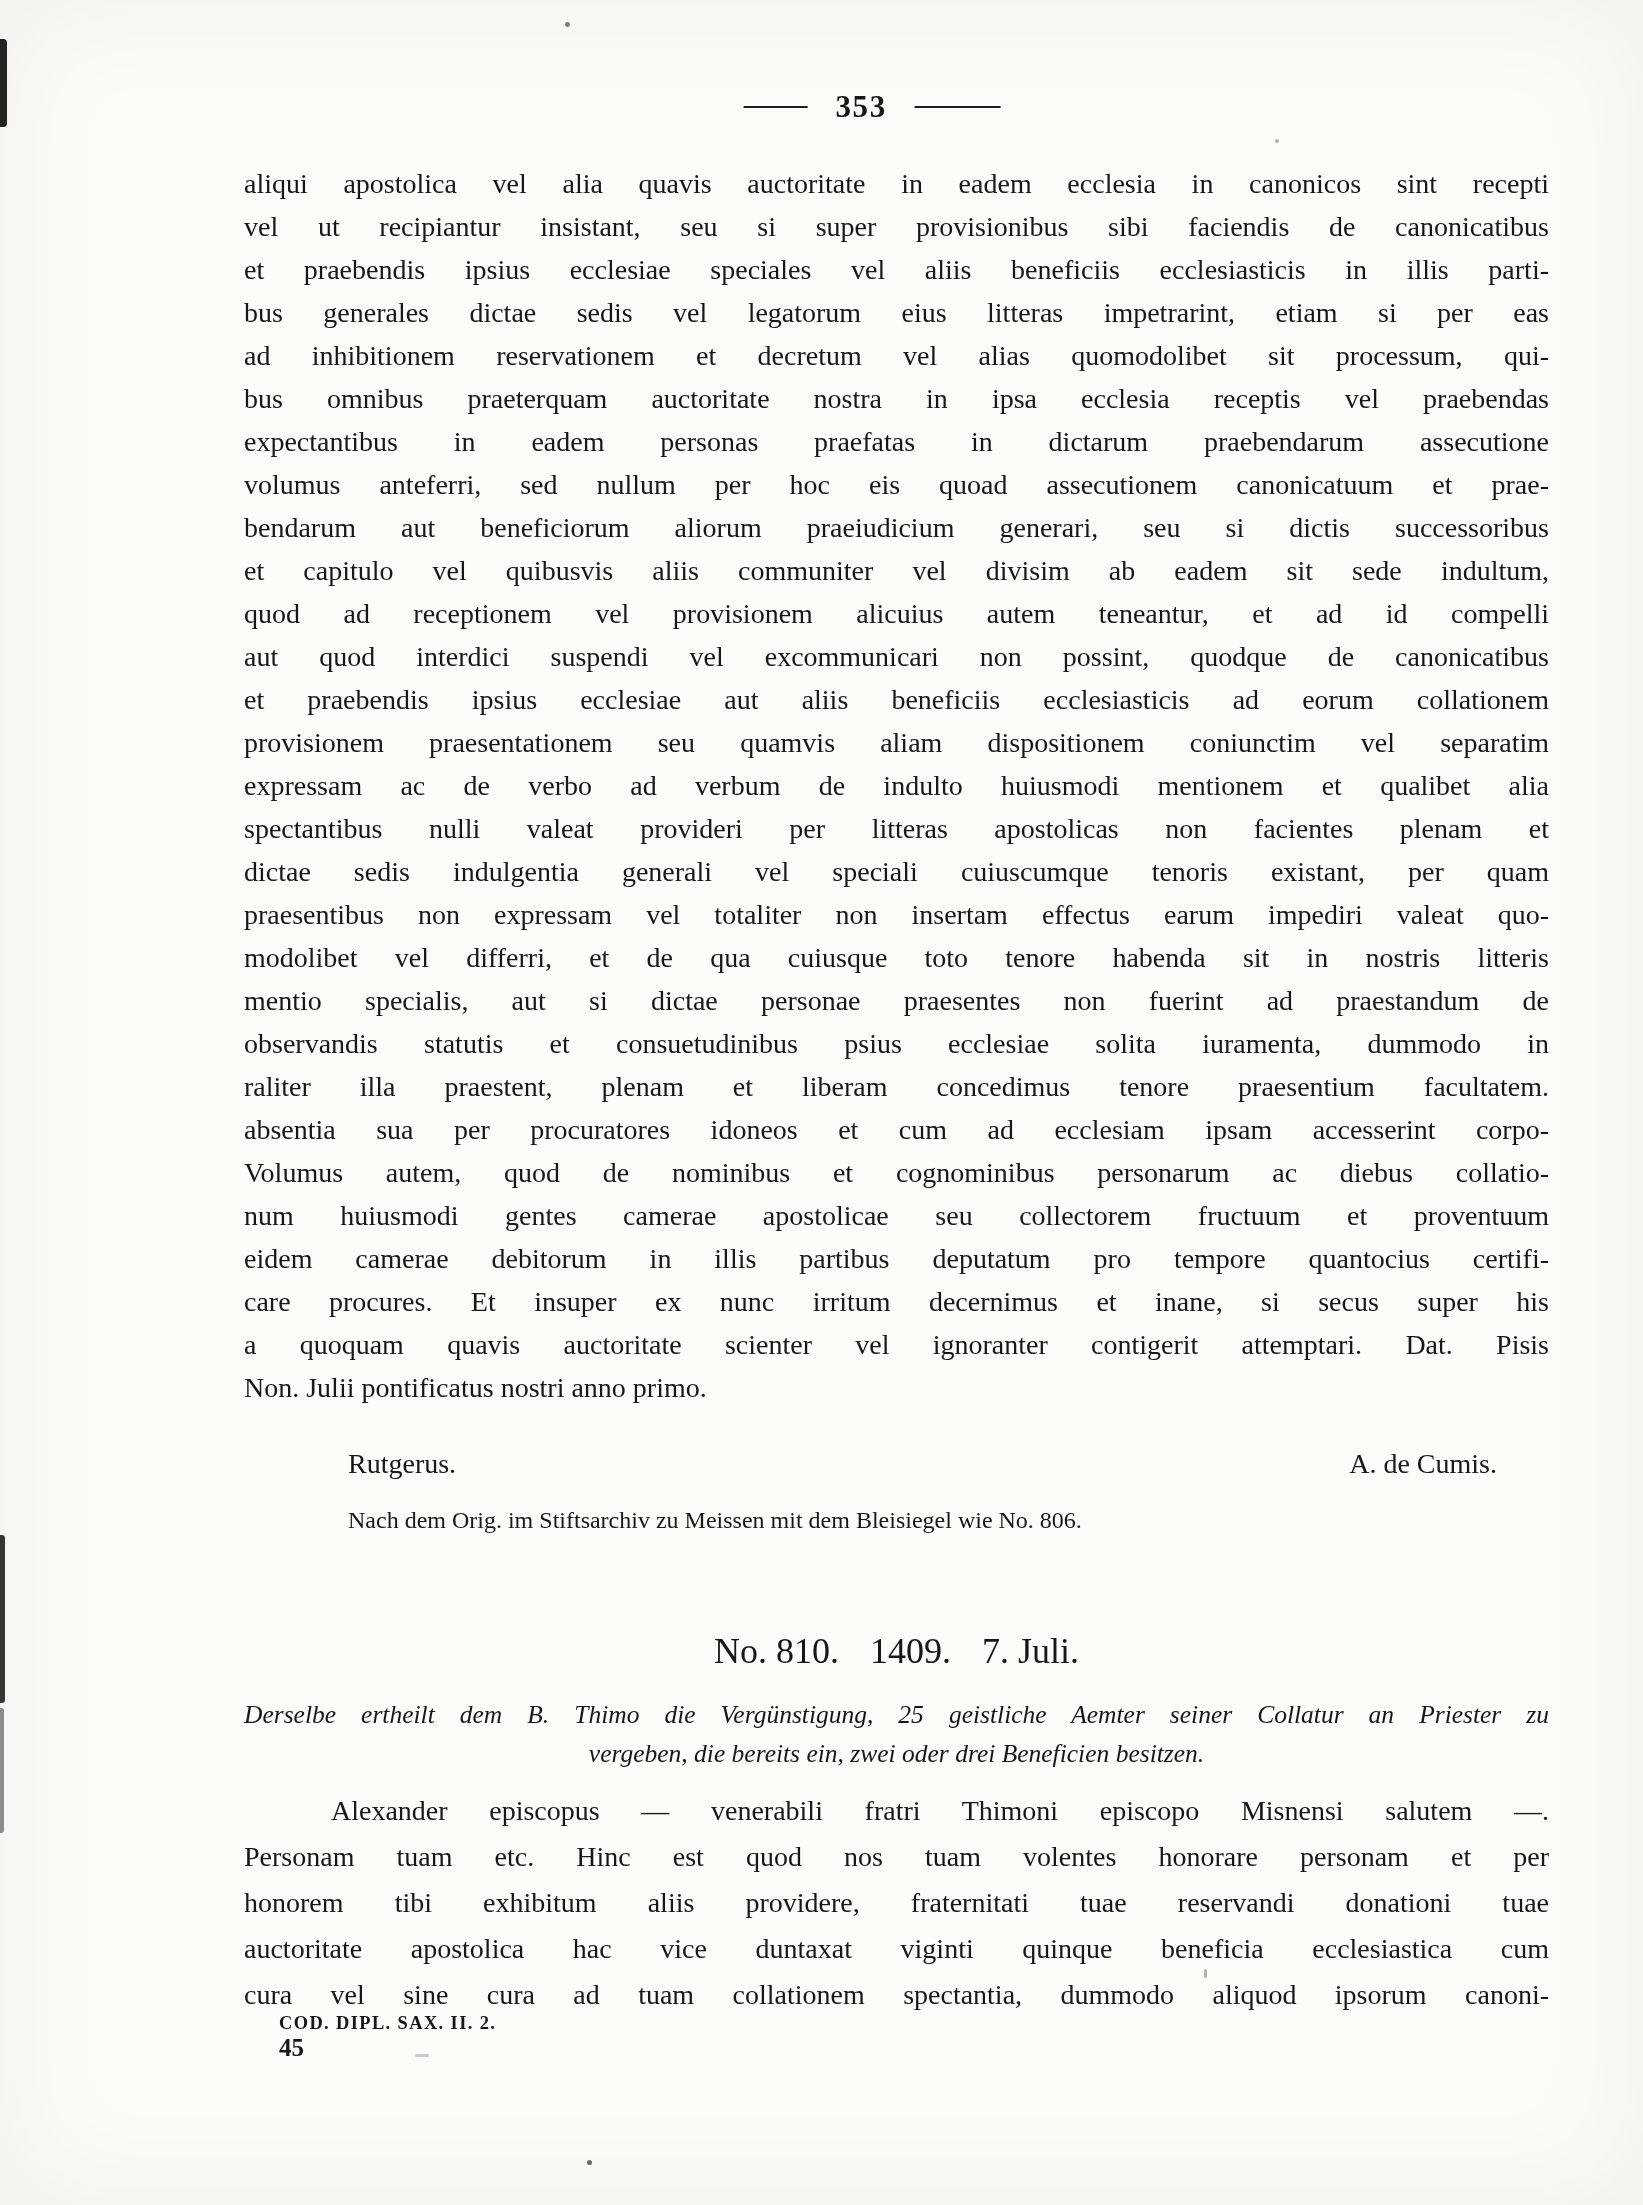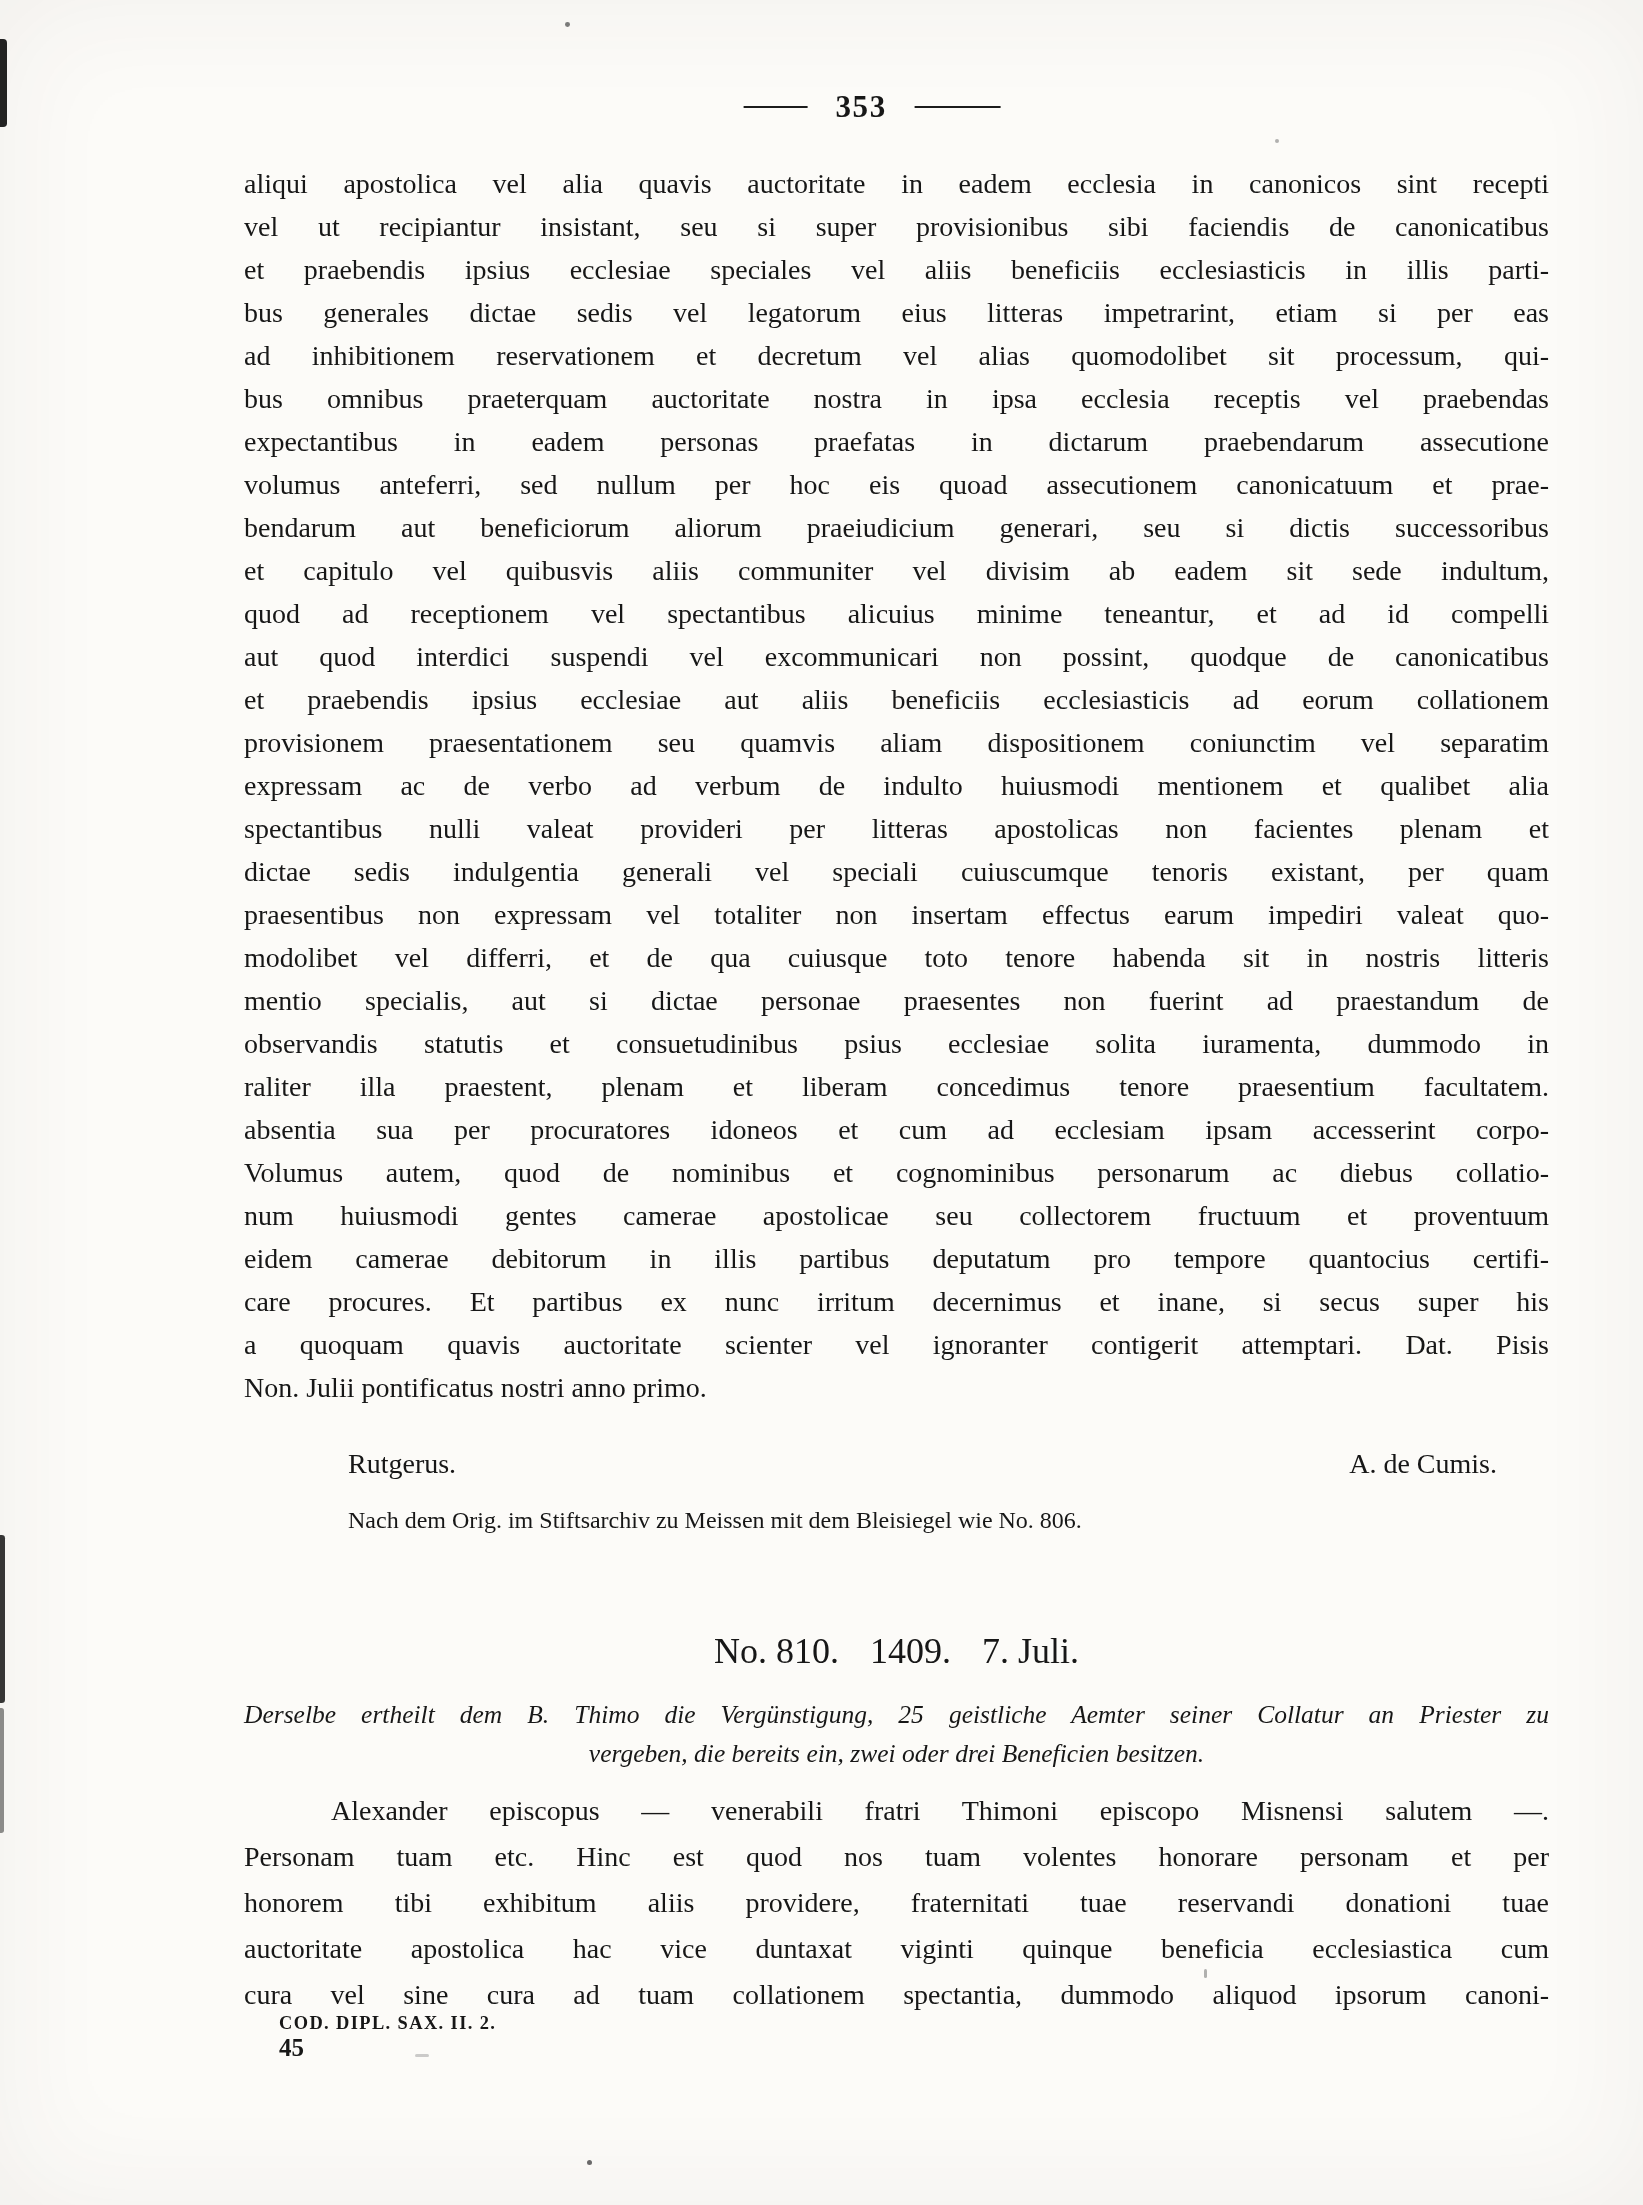--- a/index.html
+++ b/index.html
@@ -99,37 +99,37 @@
           <div class="line">aliqui apostolica vel alia quavis auctoritate in eadem ecclesia in canonicos sint recepti</div>
           <div class="line">vel ut recipiantur insistant, seu si super provisionibus sibi faciendis de canonicatibus</div>
           <div class="line">et praebendis ipsius ecclesiae speciales vel aliis beneficiis ecclesiasticis in illis parti-</div>
           <div class="line">bus generales dictae sedis vel legatorum eius litteras impetrarint, etiam si per eas</div>
           <div class="line">ad inhibitionem reservationem et decretum vel alias quomodolibet sit processum, qui-</div>
           <div class="line">bus omnibus praeterquam auctoritate nostra in ipsa ecclesia receptis vel praebendas</div>
           <div class="line">expectantibus in eadem personas praefatas in dictarum praebendarum assecutione</div>
           <div class="line">volumus anteferri, sed nullum per hoc eis quoad assecutionem canonicatuum et prae-</div>
           <div class="line">bendarum aut beneficiorum aliorum praeiudicium generari, seu si dictis successoribus</div>
           <div class="line">et capitulo vel quibusvis aliis communiter vel divisim ab eadem sit sede indultum,</div>
-          <div class="line">quod ad receptionem vel spectantibus alicuius minime teneantur, et ad id compelli</div>
+          <div class="line">quod ad receptionem vel provisionem alicuius autem teneantur, et ad id compelli</div>
           <div class="line">aut quod interdici suspendi vel excommunicari non possint, quodque de canonicatibus</div>
           <div class="line">et praebendis ipsius ecclesiae aut aliis beneficiis ecclesiasticis ad eorum collationem</div>
           <div class="line">provisionem praesentationem seu quamvis aliam dispositionem coniunctim vel separatim</div>
           <div class="line">expressam ac de verbo ad verbum de indulto huiusmodi mentionem et qualibet alia</div>
           <div class="line">spectantibus nulli valeat provideri per litteras apostolicas non facientes plenam et</div>
           <div class="line">dictae sedis indulgentia generali vel speciali cuiuscumque tenoris existant, per quam</div>
           <div class="line">praesentibus non expressam vel totaliter non insertam effectus earum impediri valeat quo-</div>
           <div class="line">modolibet vel differri, et de qua cuiusque toto tenore habenda sit in nostris litteris</div>
           <div class="line">mentio specialis, aut si dictae personae praesentes non fuerint ad praestandum de</div>
           <div class="line">observandis statutis et consuetudinibus psius ecclesiae solita iuramenta, dummodo in</div>
           <div class="line">raliter illa praestent, plenam et liberam concedimus tenore praesentium facultatem.</div>
           <div class="line">absentia sua per procuratores idoneos et cum ad ecclesiam ipsam accesserint corpo-</div>
           <div class="line">Volumus autem, quod de nominibus et cognominibus personarum ac diebus collatio-</div>
           <div class="line">num huiusmodi gentes camerae apostolicae seu collectorem fructuum et proventuum</div>
           <div class="line">eidem camerae debitorum in illis partibus deputatum pro tempore quantocius certifi-</div>
-          <div class="line">care procures. Et partibus ex nunc irritum decernimus et inane, si secus super his</div>
+          <div class="line">care procures. Et insuper ex nunc irritum decernimus et inane, si secus super his</div>
           <div class="line">a quoquam quavis auctoritate scienter vel ignoranter contigerit attemptari. Dat. Pisis</div>
           <div class="line">Non. Julii pontificatus nostri anno primo.</div>
         </div>
 
       <div class="signatures">
         <span>Rutgerus.</span>
         <span>A. de Cumis.</span>
       </div>
 
       <div class="source-note">Nach dem Orig. im Stiftsarchiv zu Meissen mit dem Bleisiegel wie No. 806.</div>

